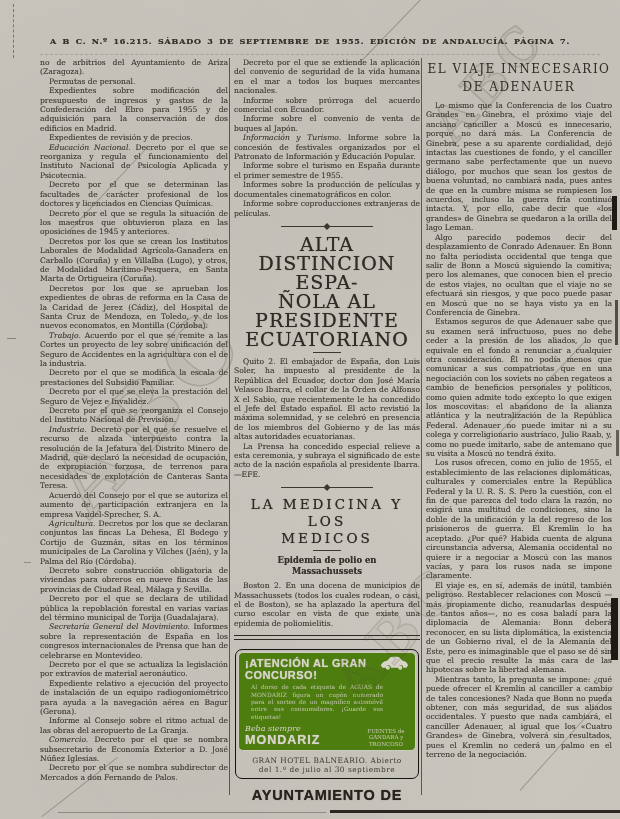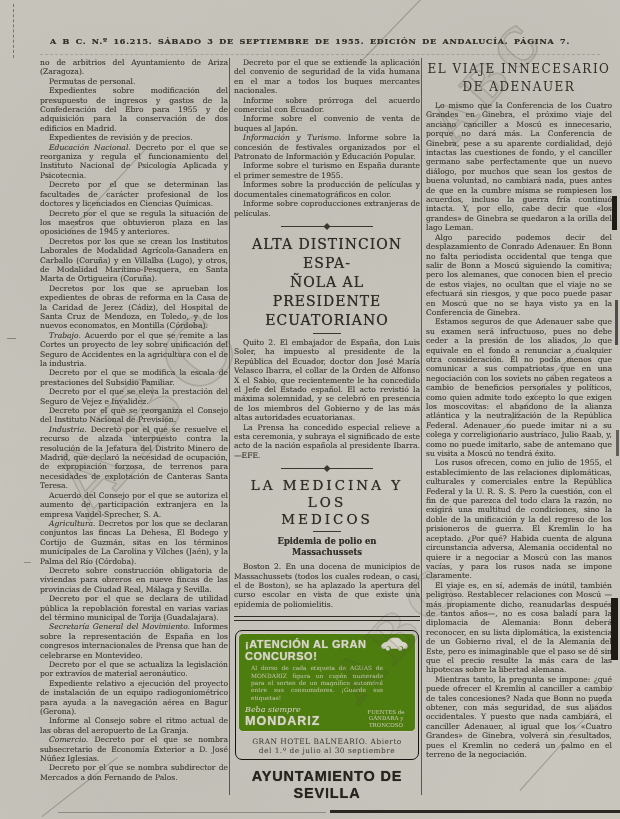--- a/index.html
+++ b/index.html
@@ -31,21 +31,21 @@
     margin:0;font-size:7.6px;line-height:9.4px;text-align:justify;text-indent:9px;
     text-shadow:0 0 .55px rgba(62,58,50,.55);
   }
   .para i{font-style:italic;}
   .col-left [data-list] .para:first-child{text-indent:0;}
   .ornament{position:relative;height:8px;width:92px;margin:5px auto 4px;}
   .ornament::before{content:"";position:absolute;left:0;right:0;top:3px;border-top:1.2px solid #3b382f;}
   .ornament::after{content:"";position:absolute;left:50%;top:1px;width:5px;height:5px;background:#3b382f;transform:translateX(-50%) rotate(45deg);}
   .hl{margin:2px 0 0;text-align:center;font-weight:normal;color:#2f2c26;}
   .hl .hl-line{display:block;}
-  .hl-1{font-size:14px;line-height:19px;letter-spacing:1px;text-shadow:0 0 .7px rgba(47,44,38,.8);}
+  .hl-1{font-size:19px;line-height:19px;letter-spacing:1px;text-shadow:0 0 .7px rgba(47,44,38,.8);}
   .hl-2{font-size:13.5px;line-height:17px;letter-spacing:3px;text-shadow:0 0 .7px rgba(47,44,38,.8);}
   .hl-3{font-family:"Liberation Sans", sans-serif;font-size:14.5px;line-height:17px;letter-spacing:.8px;
         font-weight:bold;text-align:center;margin:8px 0 3px;color:#26231e;text-shadow:0 0 .8px rgba(38,35,30,.8);}
   .hl-right{font-size:12px;line-height:18px;letter-spacing:1.5px;margin-bottom:5px;}
   .hl-rule{width:28px;margin:3px auto 4px;border-top:1.2px solid #3b382f;}
   .subhead{font-weight:bold;font-size:8.4px;line-height:10.5px;text-align:center;margin:1px 10px 5px;color:#35322b;
            text-shadow:0 0 .6px rgba(53,50,43,.7);}
   .double-rule{height:3px;margin:7px 0 9px -8px;border-top:1.6px solid #2e2b25;border-bottom:.8px solid #2e2b25;width:198px;}
   
   .ad{border:1.6px solid #15130f;border-radius:7px;margin:0 1px 2px;overflow:hidden;background:#c4c1b9;}

